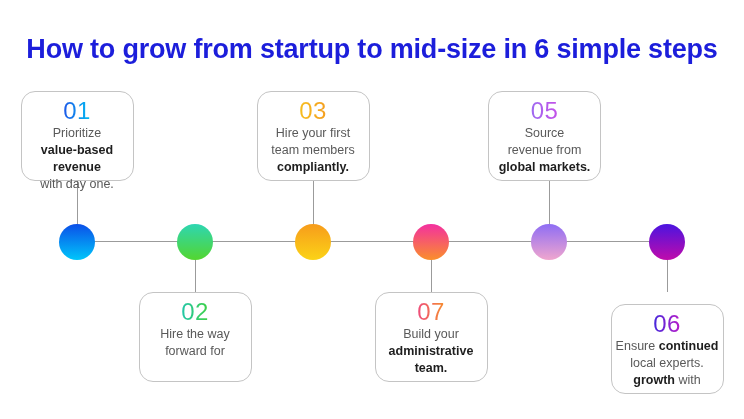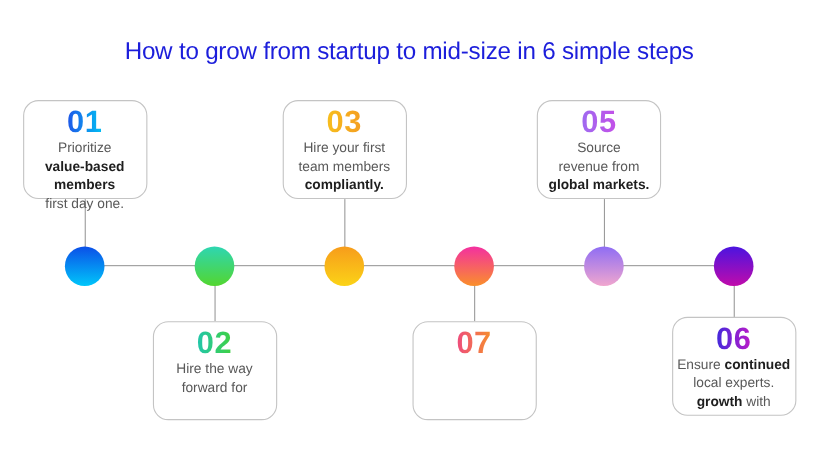--- a/index.html
+++ b/index.html
@@ -2,54 +2,54 @@
 <html style="--bg: #ffffff; --title: #1c1edb; --line: #9b9b9b; --border: #c4c4c4; --cardbg: #ffffff; --body: #595959; --bold: #1e1e1e;"><head>
 <meta charset="utf-8">
 <style>
   html,body{margin:0;padding:0;background:#fff;}
   .canvas{
     position:relative;width:744px;height:419px;background:var(--bg,#fff);
     font-family:"Liberation Sans",sans-serif;overflow:hidden;
   }
   .title{
     position:absolute;top:34px;left:0;width:100%;text-align:center;
-    font-size:22px;font-weight:400;letter-spacing:-0.2px;color:var(--title,#1c1edb);
+    font-size:27px;font-weight:700;letter-spacing:-0.2px;color:var(--title,#1c1edb);
   }
   .hline{position:absolute;height:1px;background:var(--line,#9b9b9b);}
   .connector{position:absolute;width:1px;background:var(--line,#9b9b9b);}
   .dot{position:absolute;width:36px;height:36px;border-radius:50%;z-index:2;}
   .card{
     position:absolute;width:113px;height:90px;box-sizing:border-box;z-index:3;
     background:var(--cardbg,#fff);border:1px solid var(--border,#c4c4c4);
     border-radius:14px;text-align:center;
   }
   .num{
-    display:inline-block;margin-top:6px;font-size:28px;font-weight:700;line-height:26px;
+    display:inline-block;margin-top:6px;font-size:24px;font-weight:400;line-height:26px;
     -webkit-background-clip:text;background-clip:text;color:transparent;letter-spacing:0.5px;
   }
   .text{margin-top:1px;font-size:12.5px;line-height:17px;color:var(--body,#595959);}
   .seg{font-weight:400;}
   .seg.bold{font-weight:700;color:var(--bold,#1e1e1e);}
 </style>
 </head>
 <body>
 
 <div class="canvas">
   <div class="title">How to grow from startup to mid-size in 6 simple steps</div>
   <div class="hline" id="hline" style="left: 77px; top: 241px; width: 590px;"></div>
   <div id="steps">
       <div class="step">
     <div class="connector" style="left: 77px; top: 181px; height: 61px;"></div>
     <div class="dot" style="left: 59px; top: 224px; background-image: linear-gradient(rgb(11, 79, 232), rgb(0, 198, 250));"></div>
     <div class="card" style="left: 20.5px; top: 91px;">
       <div class="num" style="background-image: linear-gradient(90deg, rgb(30, 86, 232), rgb(0, 191, 243));">01</div>
       <div class="text">
             <div><span class="seg">Prioritize</span></div>
-            <div><span class="seg bold">value-based members</span></div>
-            <div><span class="seg">first day one.</span></div>
+            <div><span class="seg bold">value-based revenue</span></div>
+            <div><span class="seg">with day one.</span></div>
           </div>
     </div>
   </div>
       <div class="step">
     <div class="connector" style="left: 195px; top: 242px; height: 50px;"></div>
     <div class="dot" style="left: 177px; top: 224px; background-image: linear-gradient(rgb(46, 214, 178), rgb(83, 214, 47));"></div>
     <div class="card" style="left: 138.5px; top: 292px;">
       <div class="num" style="background-image: linear-gradient(90deg, rgb(34, 198, 172), rgb(63, 209, 65));">02</div>
       <div class="text">
             <div><span class="seg">Hire the way</span></div>
@@ -67,38 +67,43 @@
             <div><span class="seg">team members</span></div>
             <div><span class="seg bold">compliantly.</span></div>
           </div>
     </div>
   </div>
       <div class="step">
     <div class="connector" style="left: 431px; top: 242px; height: 50px;"></div>
     <div class="dot" style="left: 413px; top: 224px; background-image: linear-gradient(rgb(243, 48, 160), rgb(250, 143, 43));"></div>
     <div class="card" style="left: 374.5px; top: 292px;">
       <div class="num" style="background-image: linear-gradient(90deg, rgb(238, 75, 126), rgb(246, 143, 43));">07</div>
+      <div class="text">
+            <div><span class="seg">Build your</span></div>
+            <div><span class="seg bold">administrative</span></div>
+            <div><span class="seg bold">team.</span></div>
+          </div>
     </div>
   </div>
       <div class="step">
     <div class="connector" style="left: 549px; top: 181px; height: 61px;"></div>
     <div class="dot" style="left: 531px; top: 224px; background-image: linear-gradient(rgb(142, 109, 244), rgb(240, 166, 206));"></div>
     <div class="card" style="left: 488px; top: 91px;">
       <div class="num" style="background-image: linear-gradient(90deg, rgb(158, 107, 240), rgb(196, 79, 232));">05</div>
       <div class="text">
             <div><span class="seg">Source</span></div>
             <div><span class="seg">revenue from</span></div>
             <div><span class="seg bold">global markets.</span></div>
           </div>
     </div>
   </div>
       <div class="step">
     <div class="connector" style="left: 667px; top: 242px; height: 50px;"></div>
     <div class="dot" style="left: 649px; top: 224px; background-image: linear-gradient(rgb(75, 20, 224), rgb(192, 11, 171));"></div>
-    <div class="card" style="left: 610.5px; top: 288px;">
+    <div class="card" style="left: 610.5px; top: 304px;">
       <div class="num" style="background-image: linear-gradient(90deg, rgb(66, 41, 220), rgb(188, 27, 200));">06</div>
       <div class="text">
             <div><span class="seg">Ensure </span><span class="seg bold">continued</span></div>
             <div><span class="seg">local experts.</span></div>
             <div><span class="seg bold">growth</span><span class="seg"> with</span></div>
           </div>
     </div>
   </div>
     </div>
 </div>

